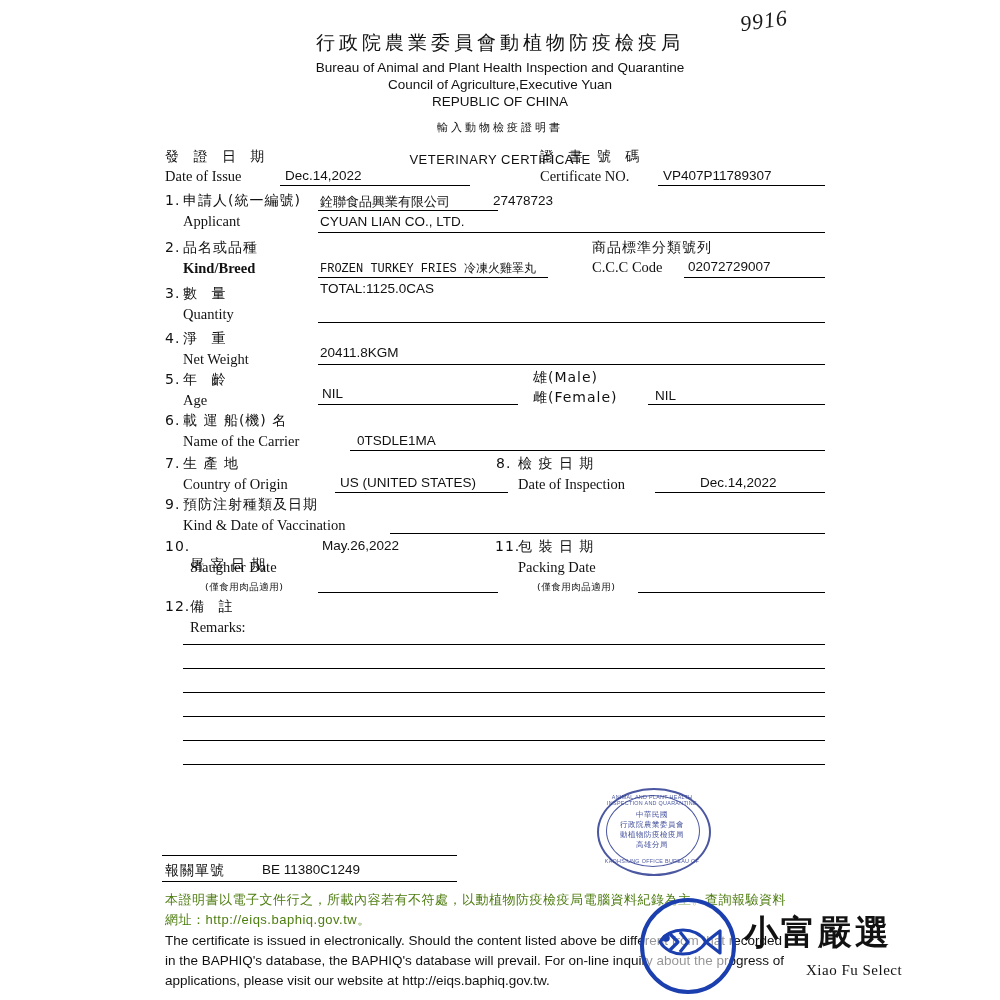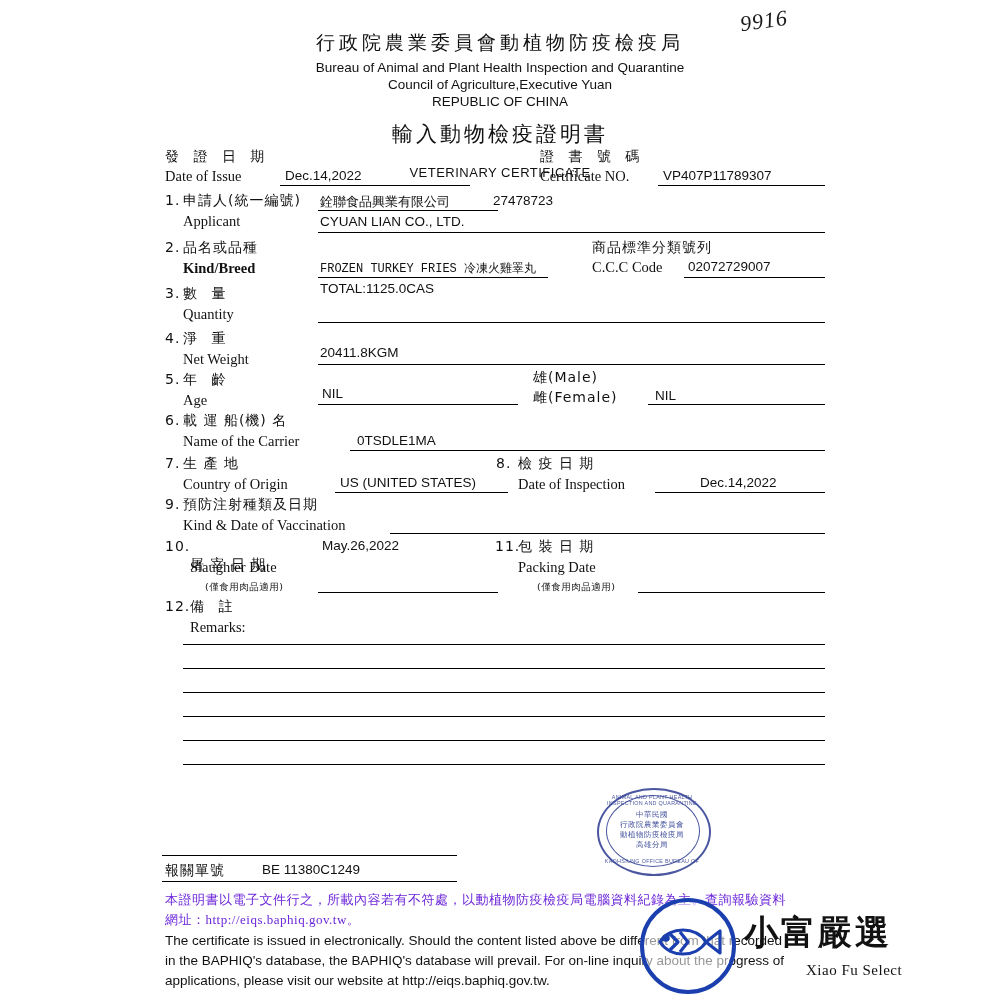--- a/index.html
+++ b/index.html
@@ -47,21 +47,21 @@
     font-size: 19px;
     letter-spacing: 4px;
     margin-bottom: 3px;
   }
   .header .en-line {
     font-size: 13.5px;
     line-height: 17px;
   }
   .header .cn-sub {
     font-family: "DejaVu Sans", sans-serif;
-    font-size: 21px;
+    font-size: 11px;
     letter-spacing: 3px;
     margin-top: 10px;
   }
   .header .en-sub {
     font-size: 13px;
     letter-spacing: 0.5px;
     margin-top: 17px;
   }
 
   
@@ -100,24 +100,24 @@
   }
   .abs { position: absolute; }
   .rule {
     position: absolute;
     border-bottom: 1px solid #000;
     height: 0;
   }
 
   
   .footer-cn {
-    font-family: Liberation Serif, serif;
+    font-family: Liberation Sans, sans-serif;
     font-size: 13px;
     letter-spacing: 0.5px;
-    color: #6d28d9;
+    color: #4d7c0f;
     white-space: nowrap;
   }
   .footer-en {
     font-family: "Liberation Sans", sans-serif;
     font-size: 13.5px;
     color: #111;
     white-space: nowrap;
   }
 
   

